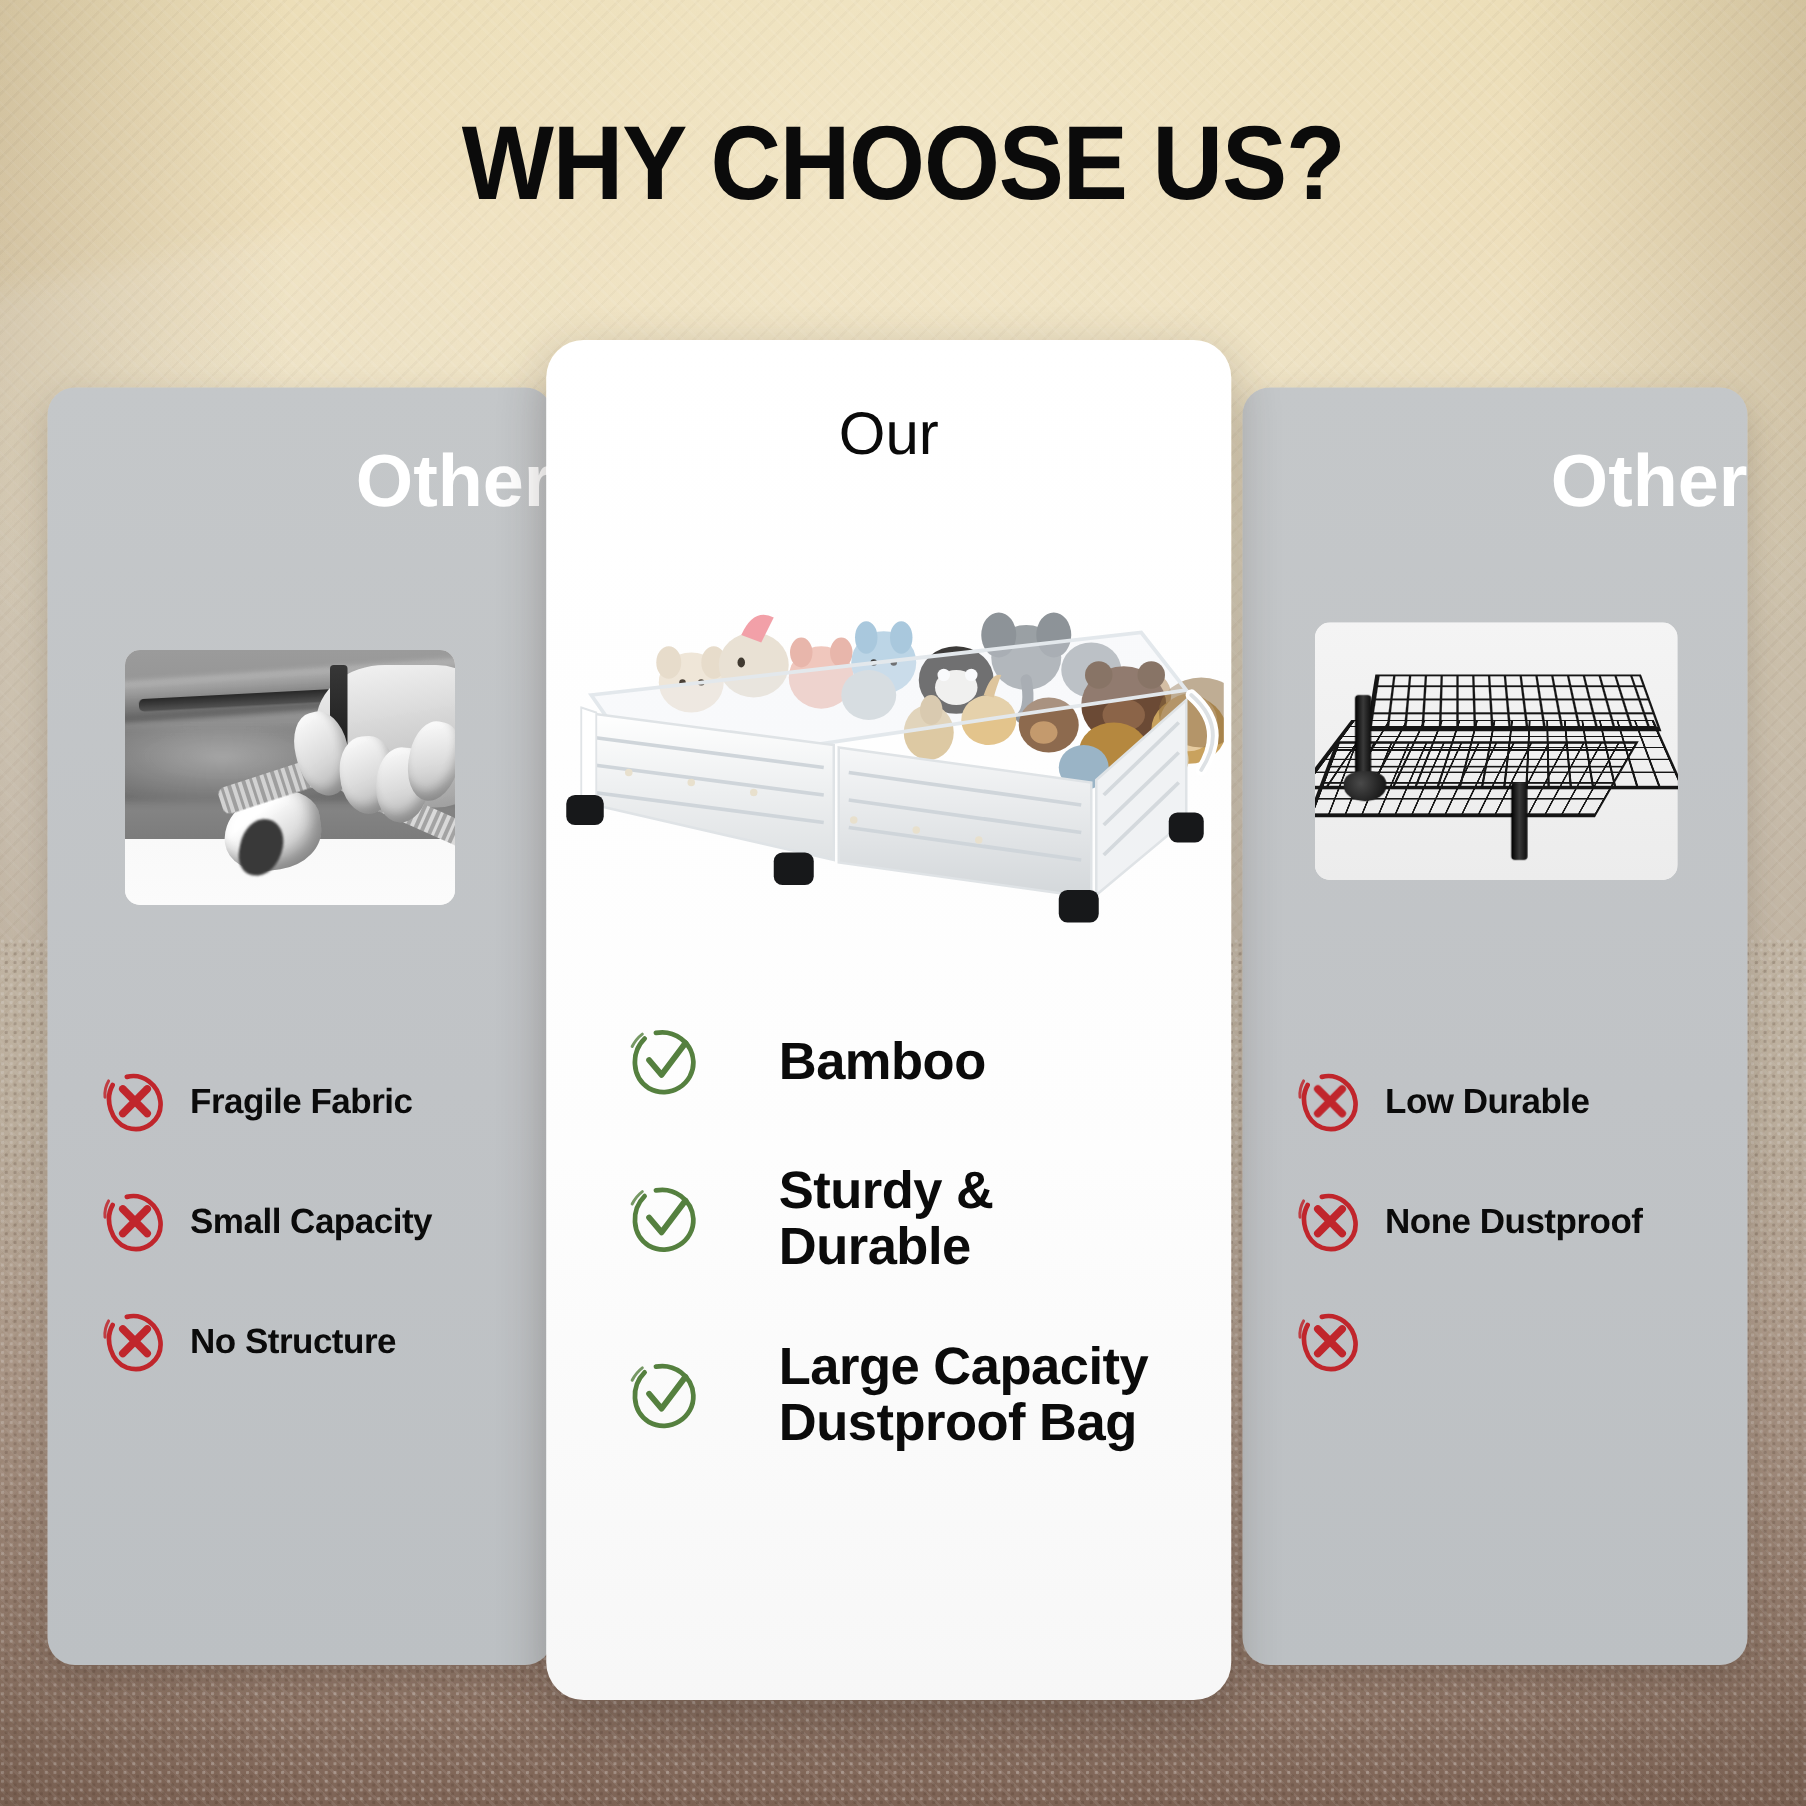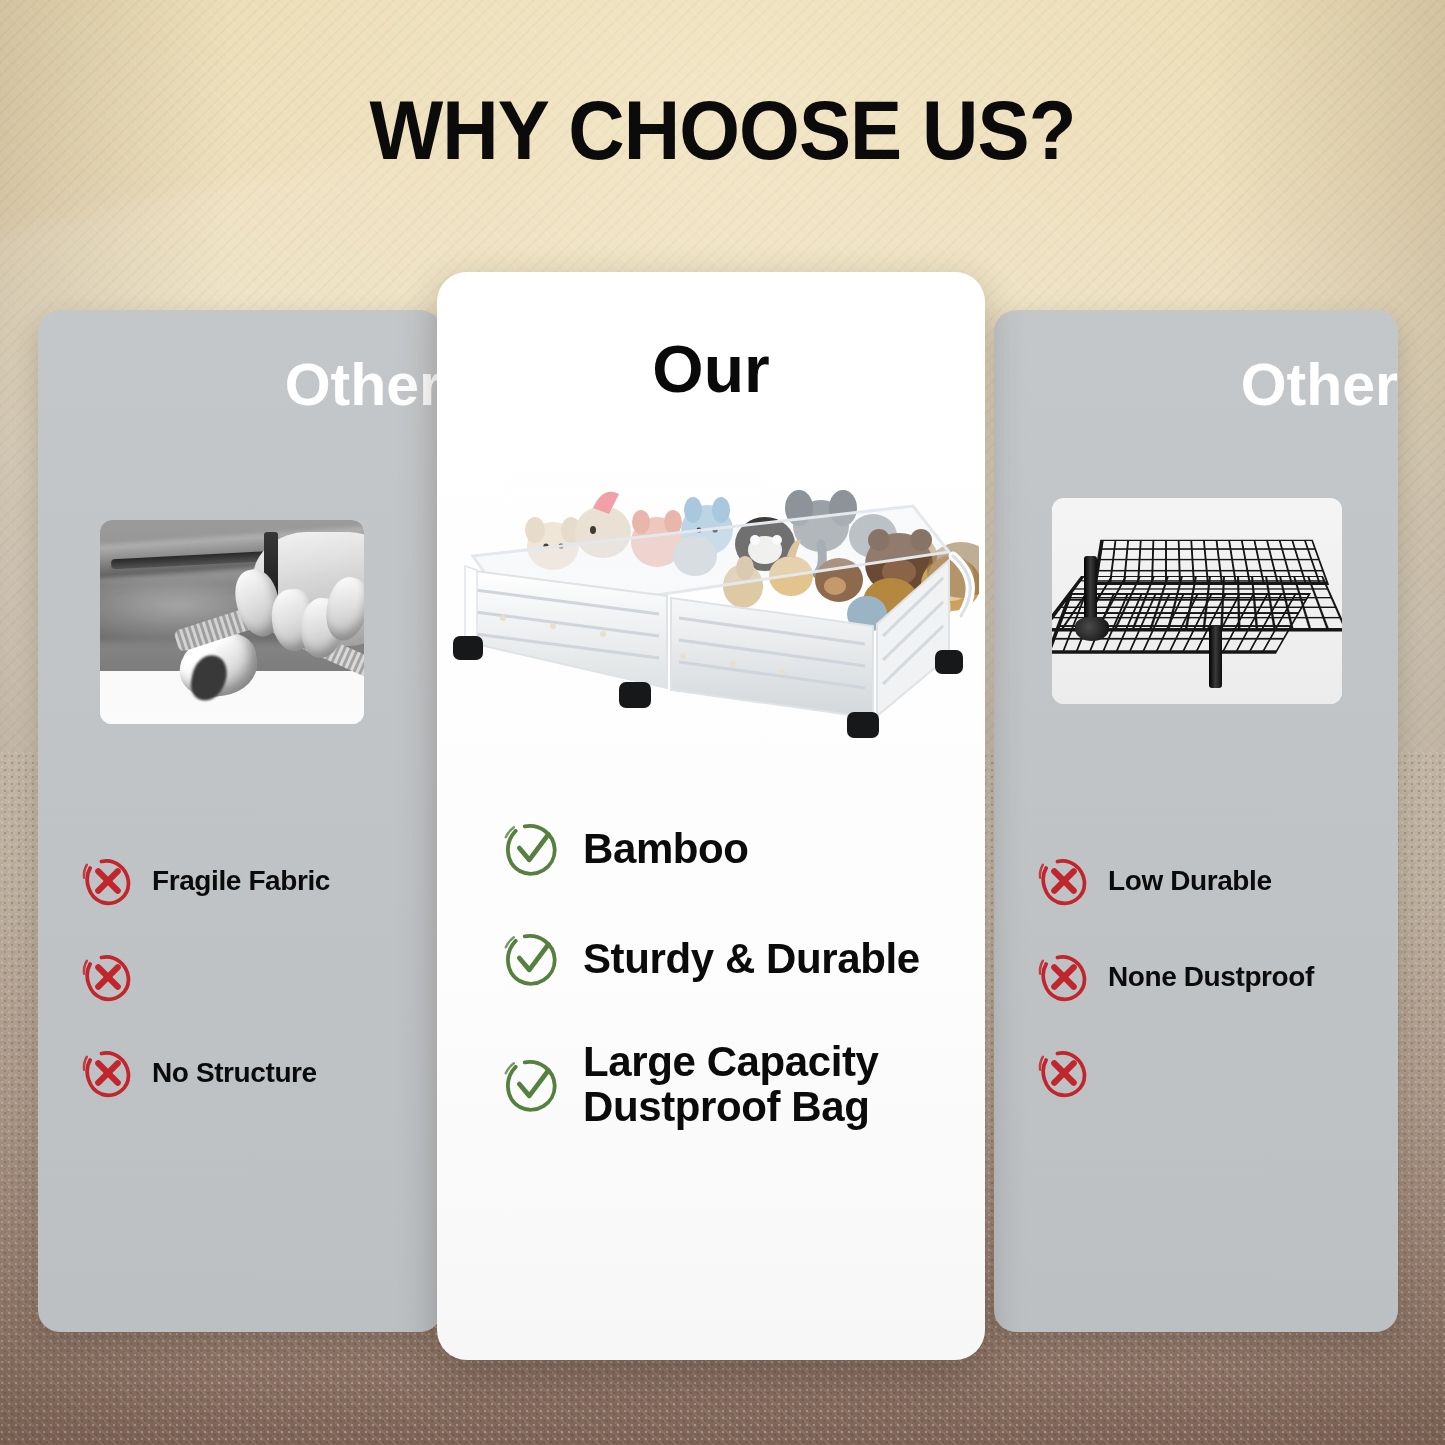--- a/index.html
+++ b/index.html
@@ -82,23 +82,23 @@
     box-shadow:0 14px 38px rgba(50,38,30,.30);
     z-index:5;
   }
 
   .head-other{
     position:absolute;left:0;right:0;top:46px;
     text-align:right;color:#ffffff;
     font-size:59px;font-weight:bold;line-height:1;
   }
   .head-our{
-    position:absolute;left:0;right:0;top:64px;
+    position:absolute;left:0;right:0;top:52px;
     text-align:center;color:#0a0a0a;
-    font-size:66px;font-weight:bold;line-height:1;
+    font-size:48px;font-weight:normal;line-height:1;
   }
 
   
   .photo{
     position:absolute;border-radius:12px;overflow:hidden;
     background:#f2f2f2;
   }
   .photo-left{left:62px;top:210px;width:264px;height:204px;}
   .photo-right{left:58px;top:188px;width:290px;height:206px;}
 
@@ -213,21 +213,21 @@
   .row:last-child{margin-bottom:0;}
   .our-list .row{margin-bottom:52px;}
 
   .ico{flex:0 0 auto;width:52px;height:52px;margin-right:18px;}
   .our-list .ico{width:58px;height:58px;margin-right:22px;}
 
   .txt{
     font-size:28px;font-weight:bold;color:#0b0b0b;line-height:1.06;
     letter-spacing:-.4px;white-space:pre-line;
   }
-  .our-list .txt{font-size:42px;}
+  .our-list .txt{font-size:42px;margin-left:40px;}
 </style>
 </head>
 <body>
 
 <div id="stage">
 
   <div class="bg-base"></div>
   <div class="bg-quilt"></div>
   <div class="bg-dots"></div>
   <div class="bg-fold"></div>
@@ -272,20 +272,21 @@
       </div>
       <div class="row">
         <span class="ico">
           <svg viewBox="0 0 64 64" width="100%" height="100%">
             <path d="M10 16 C2 30 8 52 24 58 C42 64 59 50 57 32 C55 16 40 4 24 8" fill="none" stroke="#c0262c" stroke-width="4.6" stroke-linecap="round"></path>
             <path d="M6 12 C3 17 2 23 2.5 28" fill="none" stroke="#c0262c" stroke-width="3" stroke-linecap="round" opacity=".85"></path>
             <path d="M20 20 L44 44" fill="none" stroke="#c0262c" stroke-width="7.5" stroke-linecap="round"></path>
             <path d="M44 20 L20 44" fill="none" stroke="#c0262c" stroke-width="7.5" stroke-linecap="round"></path>
           </svg>
         </span>
+        <span class="txt">Small Capacity</span>
       </div>
       <div class="row">
         <span class="ico">
           <svg viewBox="0 0 64 64" width="100%" height="100%">
             <path d="M10 16 C2 30 8 52 24 58 C42 64 59 50 57 32 C55 16 40 4 24 8" fill="none" stroke="#c0262c" stroke-width="4.6" stroke-linecap="round"></path>
             <path d="M6 12 C3 17 2 23 2.5 28" fill="none" stroke="#c0262c" stroke-width="3" stroke-linecap="round" opacity=".85"></path>
             <path d="M20 20 L44 44" fill="none" stroke="#c0262c" stroke-width="7.5" stroke-linecap="round"></path>
             <path d="M44 20 L20 44" fill="none" stroke="#c0262c" stroke-width="7.5" stroke-linecap="round"></path>
           </svg>
         </span>

